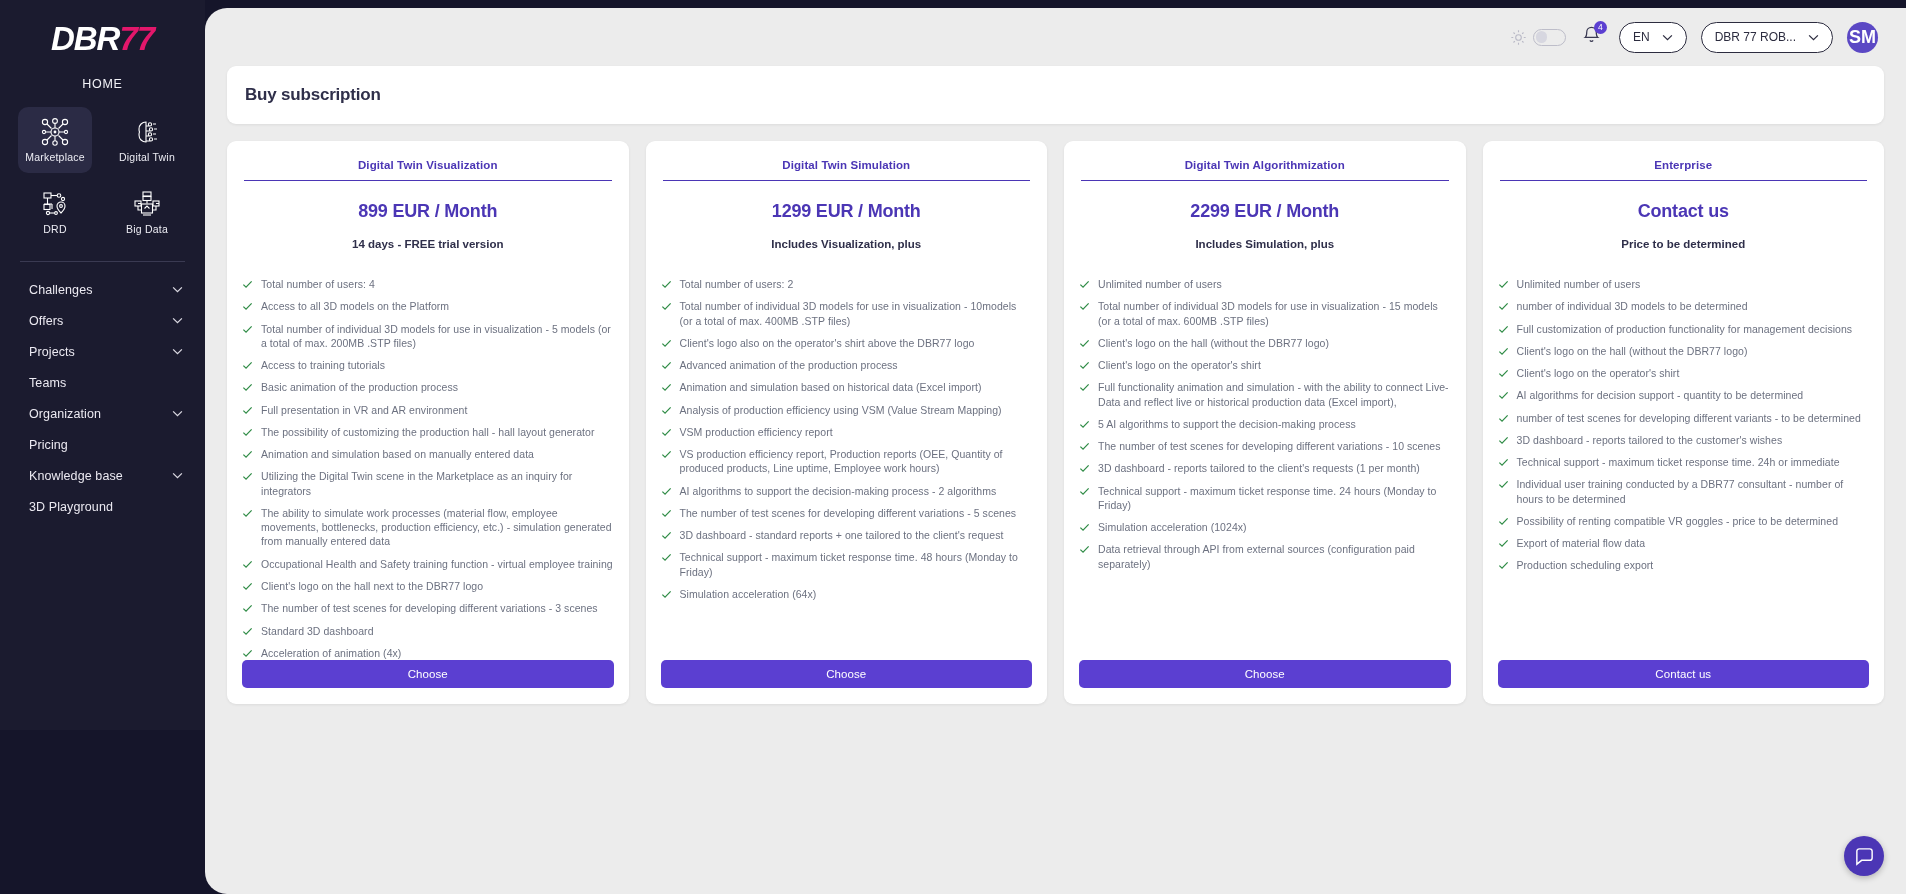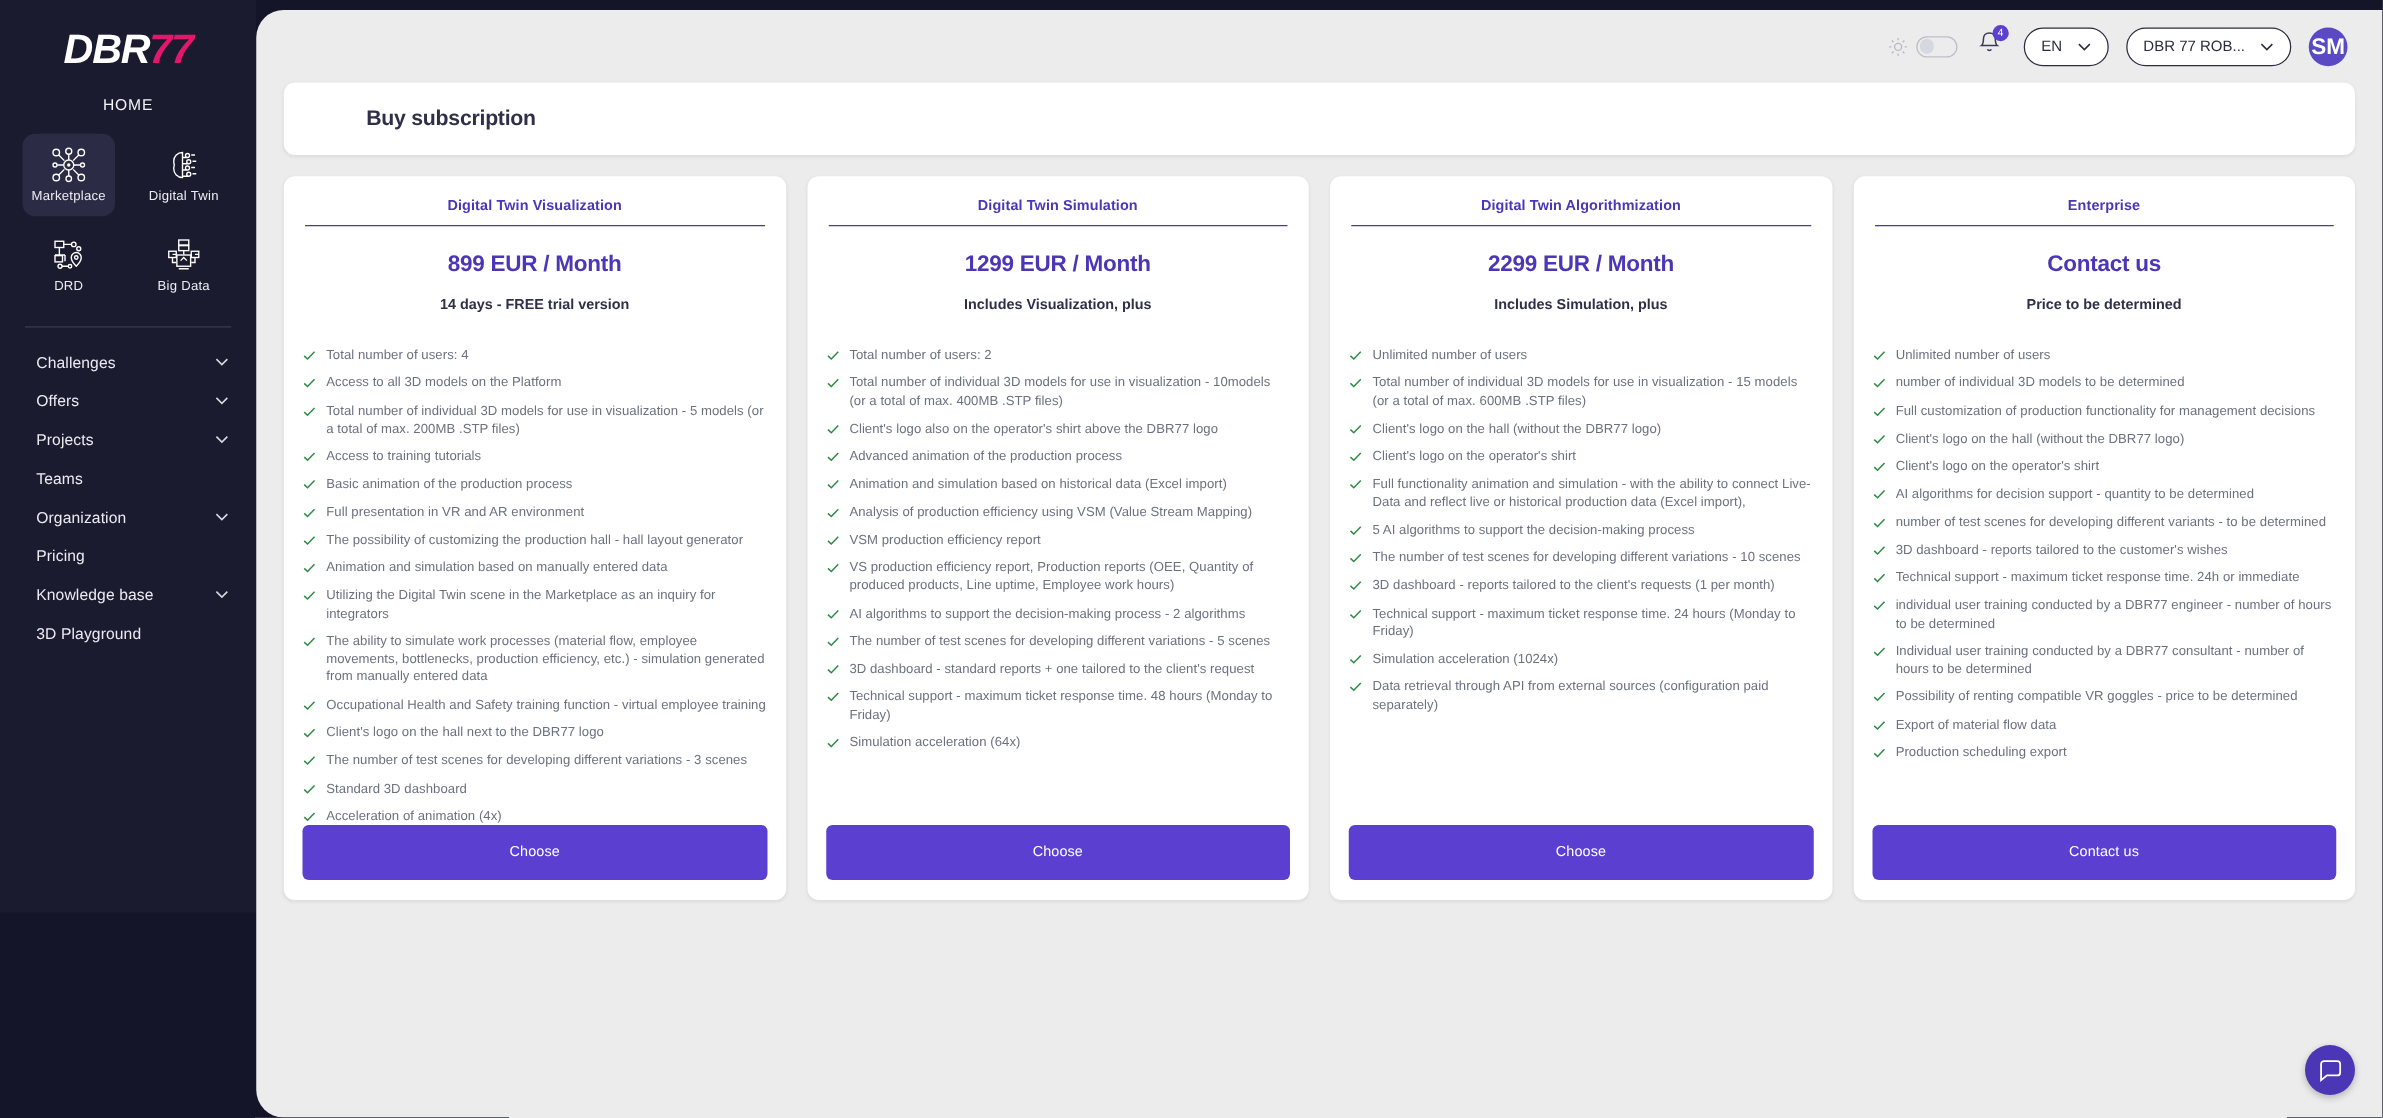--- a/index.html
+++ b/index.html
@@ -77,42 +77,42 @@
   .avatar {
     width: 31px; height: 31px; border-radius: 50%; background: #5b48c4; color:#fff;
     display:flex; align-items:center; justify-content:center; font-size: 18px; font-weight:600; cursor:pointer;
   }
 
   .page-body { padding: 0 22px; }
   .title-card {
     background:#fff; border-radius: 9px; height: 58px; display:flex; align-items:center;
     padding: 0 18px; box-shadow: 0 1px 3px rgba(0,0,0,.07);
   }
-  .page-title { font-size: 17px; font-weight: 700; color:#2f2f4a; letter-spacing: -.2px; margin-left: 48px; }
+  .page-title { font-size: 17px; font-weight: 700; color:#2f2f4a; letter-spacing: -.2px; }
 
   .cards { display:flex; gap: 17px; margin-top: 17px; }
   .card {
     flex: 1 1 0; background:#fff; border-radius: 9px; min-height: 532px;
     padding: 14px 15px 16px 15px; display:flex; flex-direction:column;
     box-shadow: 0 1px 3px rgba(0,0,0,.07);
   }
   .card-name {
     text-align:center; color:#4b36b5; font-size: 11.5px; font-weight: 700; letter-spacing:.1px;
     padding-bottom: 9px; border-bottom: 1.3px solid #4b36b5; margin: 4px 2px 0 2px;
   }
   .card-price {
     text-align:center; font-size: 18px; font-weight: 700; color:#4b36b5; margin-top: 20px; letter-spacing:-.2px;
   }
   .card-sub { text-align:center; font-size: 11.5px; font-weight:700; color:#2f2f4a; margin-top: 16px; }
   .features { list-style:none; margin-top: 27px; display:flex; flex-direction:column; gap: 8px; }
   .feature { display:flex; gap: 8px; align-items:flex-start; }
   .check { flex: 0 0 11px; width:11px; height:11px; margin-top: 2px; }
   .feature-text { font-size: 10.5px; line-height: 1.36; color:#6c7180; letter-spacing:.05px; }
   .card-btn {
-    margin-top:auto; height: 44px; border-radius: 5px; background:#5b3fd1; color:#fff;
+    margin-top:auto; height: 28px; border-radius: 5px; background:#5b3fd1; color:#fff;
     border:none; font-size: 11.5px; font-family: inherit; cursor:pointer; letter-spacing:.1px;
   }
 
   .chat-bubble {
     position:absolute; right: 22px; bottom: 18px; width: 40px; height: 40px;
     border-radius: 50%; background:#4b36b5; display:flex; align-items:center; justify-content:center;
     cursor:pointer; box-shadow: 0 2px 6px rgba(0,0,0,.25);
   }
 </style>
 </head>
@@ -602,26 +602,20 @@
               <li class="feature">
                   <svg class="check" viewBox="0 0 12 12" fill="none" stroke="#2e8b45" stroke-width="1.3">
                     <path d="M1.5 6.2L4.4 9 10.5 2.6"></path>
                   </svg>
                   <span class="feature-text">Technical support - maximum ticket response time. 24h or immediate</span>
                 </li>
               <li class="feature">
                   <svg class="check" viewBox="0 0 12 12" fill="none" stroke="#2e8b45" stroke-width="1.3">
                     <path d="M1.5 6.2L4.4 9 10.5 2.6"></path>
                   </svg>
-                  <span class="feature-text">individual user training conducted by a DBR77 engineer - number of hours to be determined</span>
-                </li>
-              <li class="feature">
-                  <svg class="check" viewBox="0 0 12 12" fill="none" stroke="#2e8b45" stroke-width="1.3">
-                    <path d="M1.5 6.2L4.4 9 10.5 2.6"></path>
-                  </svg>
                   <span class="feature-text">Individual user training conducted by a DBR77 consultant - number of hours to be determined</span>
                 </li>
               <li class="feature">
                   <svg class="check" viewBox="0 0 12 12" fill="none" stroke="#2e8b45" stroke-width="1.3">
                     <path d="M1.5 6.2L4.4 9 10.5 2.6"></path>
                   </svg>
                   <span class="feature-text">Possibility of renting compatible VR goggles - price to be determined</span>
                 </li>
               <li class="feature">
                   <svg class="check" viewBox="0 0 12 12" fill="none" stroke="#2e8b45" stroke-width="1.3">

